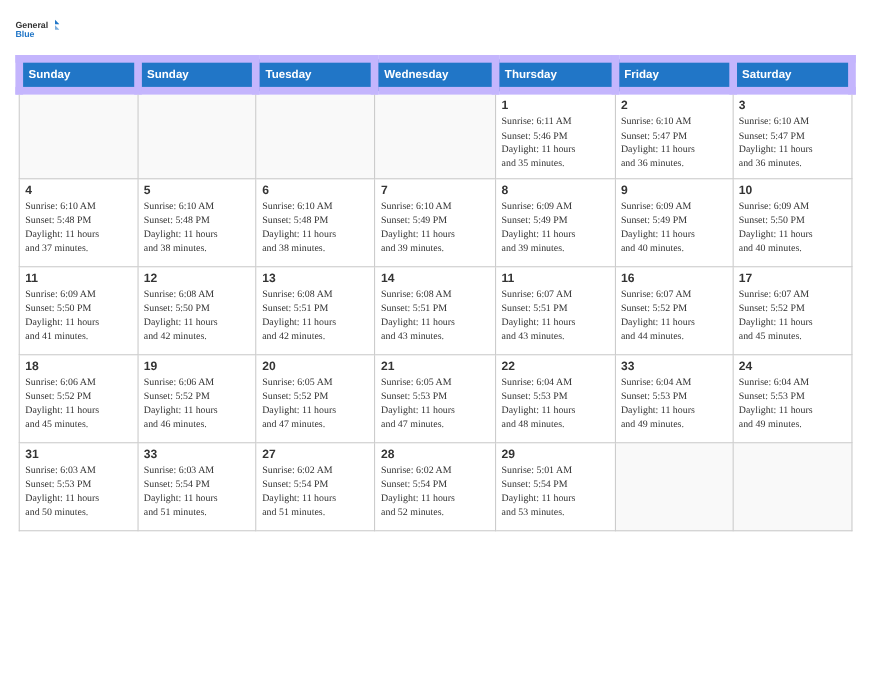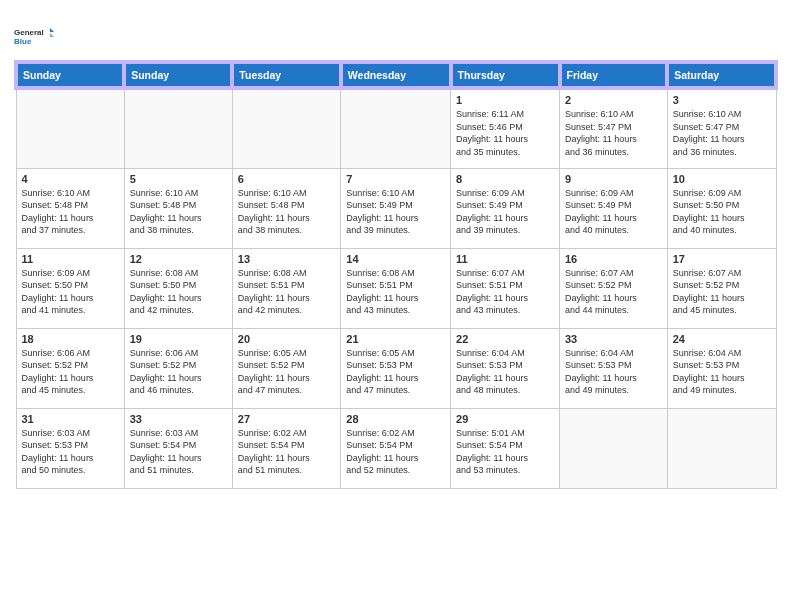--- a/index.html
+++ b/index.html
@@ -6,21 +6,21 @@
     body {
       font-family: Arial, sans-serif;
       background: #fff;
       width: 792px;
       height: 612px;
       overflow: hidden;
     }
     .page {
       width: 792px;
       height: 448px;
-      padding: 18px 14px;
+      padding: 8px 14px;
     }
     .header {
       display: flex;
       justify-content: space-between;
       align-items: flex-start;
       margin-bottom: 6px;
     }
     .logo {
       display: flex;
       align-items: center;
@@ -43,21 +43,21 @@
       width: 100%;
       border-collapse: collapse;
       font-size: 9.5px;
     }
     .calendar thead tr th {
       background-color: #2176c7;
       color: #fff;
       text-align: left;
       padding: 5px 5px;
       font-size: 10.5px;
-      border: 4px solid #c4b5fd;
+      border: 7px solid #c4b5fd;
     }
     .calendar tbody tr td {
       border: 1px solid #ccc;
       vertical-align: top;
       padding: 4px 5px;
       width: 113px;
       height: 80px;
       color: #333;
     }
     .calendar tbody tr td.empty {
@@ -66,20 +66,21 @@
     .day-number {
       font-weight: bold;
       font-size: 11px;
       margin-bottom: 2px;
       display: block;
     }
     .day-info {
       font-size: 9px;
       color: #333;
       line-height: 1.4;
+      font-family: Liberation Serif, serif;
     }
   </style>
 </head>
 <body>
 
 <div class="page">
   <div class="header">
     <div class="logo">
   <svg width="40" height="36" viewBox="0 0 80 36">
     <text x="0" y="16" font-size="16" font-weight="bold" font-family="Arial" fill="#333">General</text>

